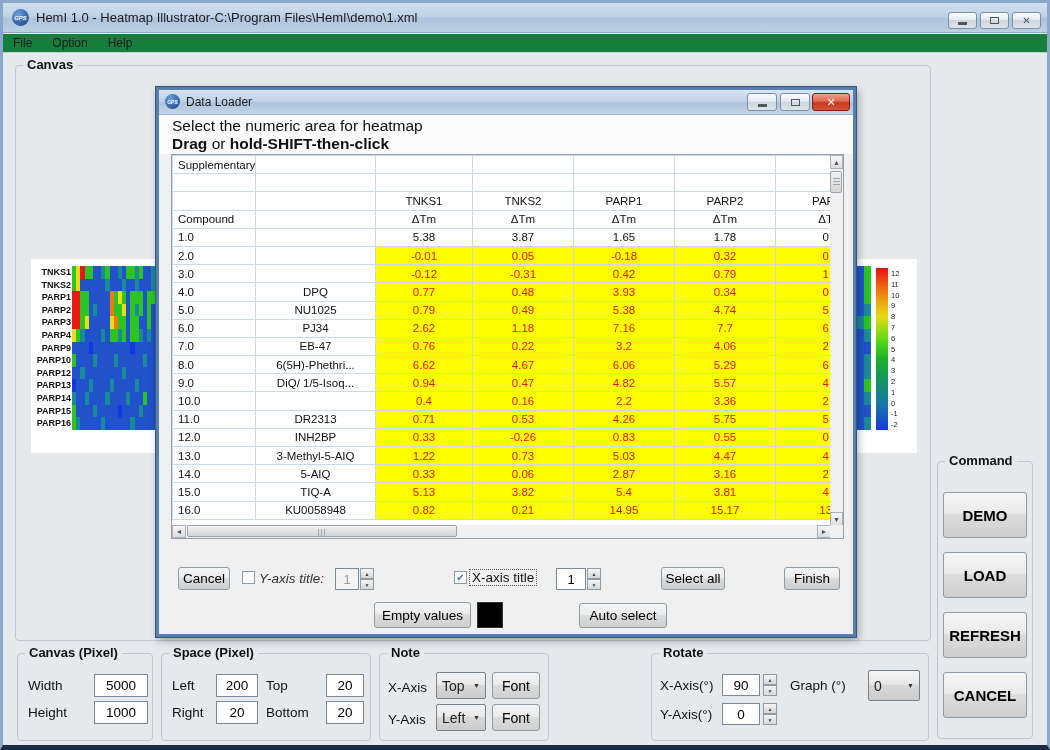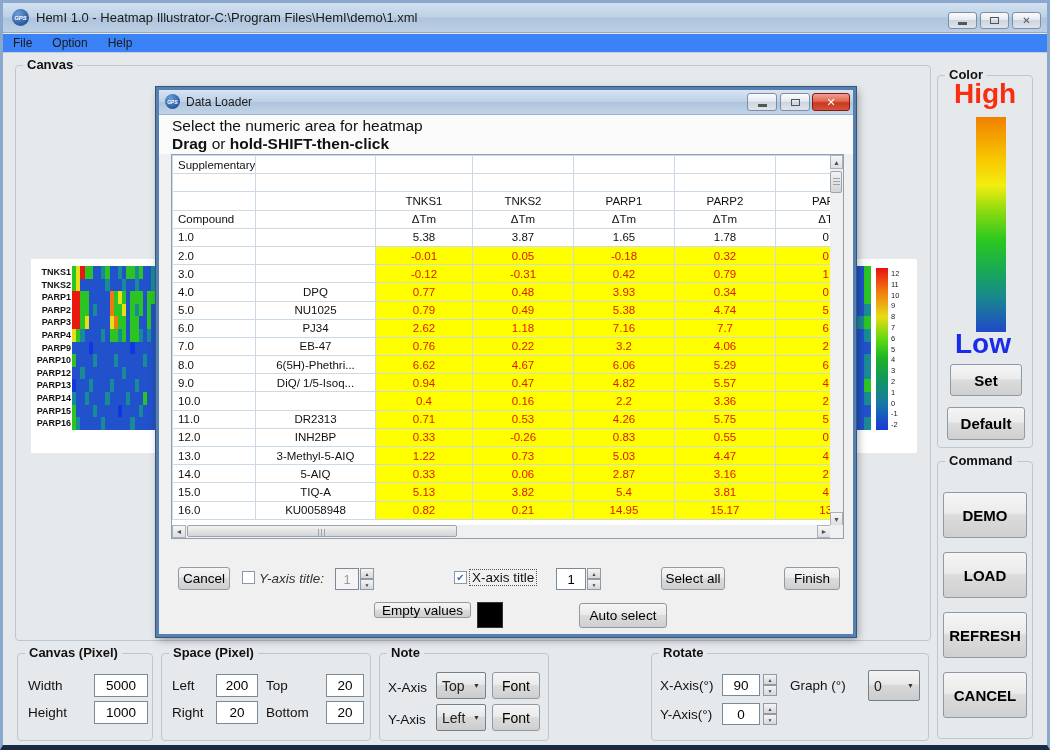--- a/index.html
+++ b/index.html
@@ -18,21 +18,21 @@
   .titlebar .gps-icon { left:9px; top:6px; }
   .title-text { position:absolute; left:33px; top:7px; font-size:13px; color:#1a1a1a; white-space:nowrap; }
   .cap-btn { position:absolute; top:9px; width:29px; height:17px; border:1px solid #7f8fa2; border-radius:3px;
     background:linear-gradient(180deg,#fbfcfd 0%,#e4eaf1 45%,#ccd5e0 50%,#dde4ec 100%);
     display:flex; align-items:center; justify-content:center; color:#444; font-size:9px; }
   .glyph-min { width:9px; height:3px; background:#555; margin-top:6px; }
   .glyph-max { width:9px; height:7px; border:1.5px solid #555; }
   .glyph-x { font-size:10px; font-weight:bold; color:#555; }
 
   
-  .menubar { position:absolute; left:0; top:31px; width:100%; height:19px; background:#3b82f6;
+  .menubar { position:absolute; left:0; top:31px; width:100%; height:19px; background:#15803d;
     border-bottom:1px solid #c3cfdd; display:flex; align-items:center; }
   .menu-item { font-size:12px; color:#1a1a1a; padding:0 10px; }
 
   
   .group { position:absolute; border:1px solid #bcc7d2; border-radius:4px; }
   .group-label { position:absolute; top:-9px; left:7px; background:#e6e9ec; padding:0 4px;
     font-size:13px; font-weight:bold; color:#111; white-space:nowrap; }
 
   
   .hm-panel { position:absolute; background:#fff; }
@@ -539,28 +539,20 @@
       <div class="scale-tick">5</div>
       <div class="scale-tick">4</div>
       <div class="scale-tick">3</div>
       <div class="scale-tick">2</div>
       <div class="scale-tick">1</div>
       <div class="scale-tick">0</div>
       <div class="scale-tick">-1</div>
       <div class="scale-tick">-2</div>
     </div>
 
-  <div class="group" style="left:934px; top:72px; width:96px; height:373px;">
-    <span class="group-label">Color</span>
-    <span class="high-label" style="left:16px; top:2px;">High</span>
-    <div class="color-bar" style="left:38px; top:41px; height:215px;"></div>
-    <span class="low-label" style="left:17px; top:252px;">Low</span>
-    <div class="btn" style="left:12px; top:288px; width:72px; height:32px; font-weight:bold; font-size:15px;">Set</div>
-    <div class="btn" style="left:9px; top:331px; width:78px; height:33px; font-weight:bold; font-size:15px;">Default</div>
-  </div>
 
   <div class="group" style="left:934px; top:458px; width:96px; height:278px;">
     <span class="group-label">Command</span>
     <div class="btn" style="left:5px; top:30px; width:84px; height:46px; font-weight:bold; font-size:15px;">DEMO</div>
     <div class="btn" style="left:5px; top:150px; width:84px; height:46px; font-weight:bold; font-size:15px;">REFRESH</div>
     <div class="btn" style="left:5px; top:90px; width:84px; height:46px; font-weight:bold; font-size:15px;">LOAD</div>
     <div class="btn" style="left:5px; top:210px; width:84px; height:46px; font-weight:bold; font-size:15px;">CANCEL</div>
   </div>
 
   <div class="group" style="left:14px; top:650px; width:136px; height:88px;">
@@ -870,18 +862,18 @@
     <div class="spinner" style="left:397px; top:478px;">
       <div class="spin-box" style="width:30px;">1</div>
       <div class="spin-arrows">
           <div>▲</div>
           <div>▼</div>
         </div>
     </div>
     <div class="btn" style="left:502px; top:477px; width:64px; height:23px; font-size:13.5px;">Select all</div>
     <div class="btn" style="left:625px; top:477px; width:56px; height:23px; font-size:13.5px;">Finish</div>
 
-    <div class="btn" style="left:215px; top:512px; width:97px; height:16px; font-size:13.5px;">Empty values</div>
+    <div class="btn" style="left:215px; top:512px; width:97px; height:26px; font-size:13.5px;">Empty values</div>
     <div class="swatch" style="left:318px; top:512px;"></div>
     <div class="btn" style="left:420px; top:513px; width:88px; height:25px; font-size:13.5px;">Auto select</div>
   </div>
 
 </div>
 
 </body></html>

